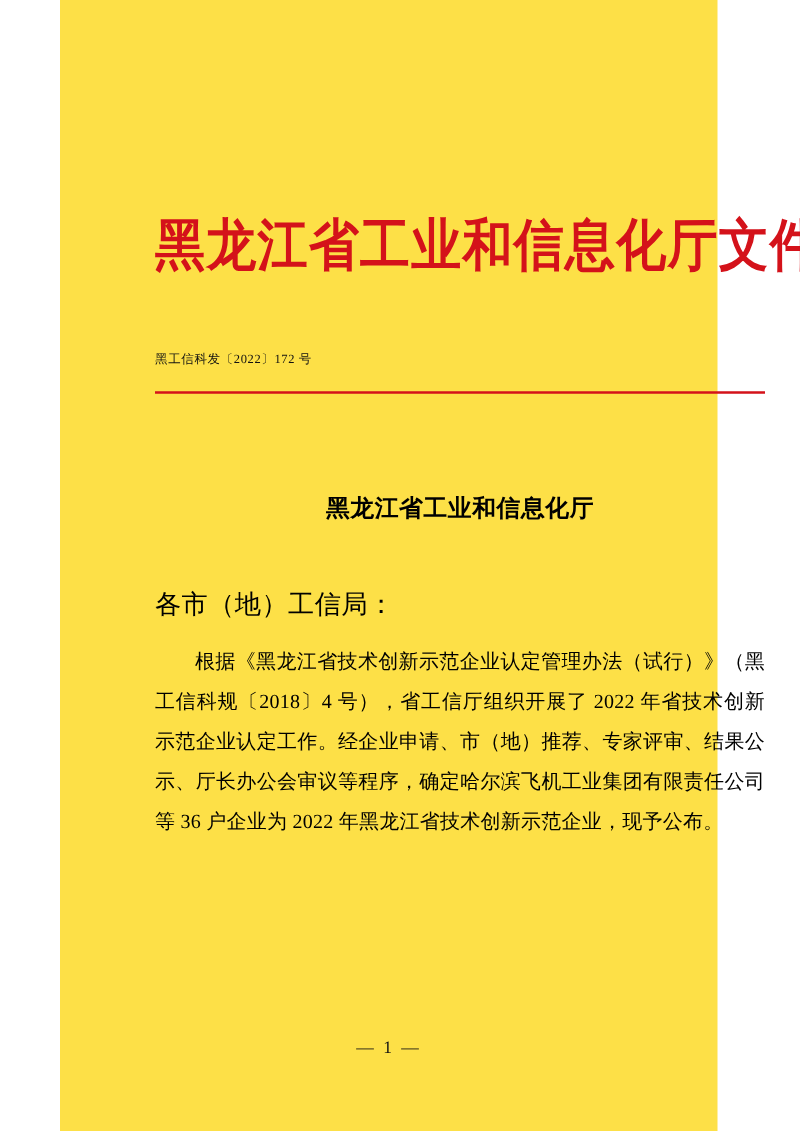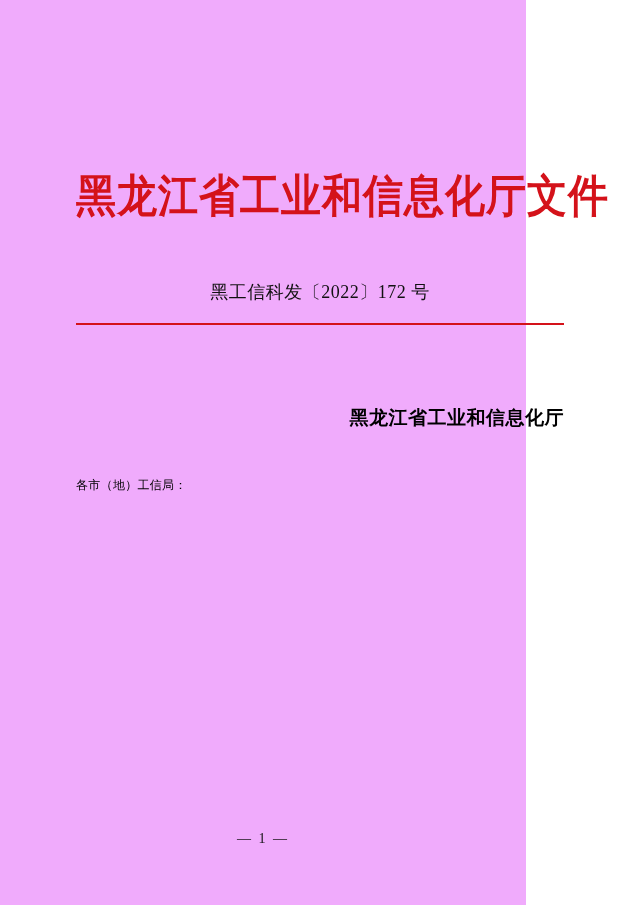--- a/index.html
+++ b/index.html
@@ -11,22 +11,23 @@
     width: 640px;
     height: 905px;
     font-family: "Liberation Serif", "DejaVu Serif", serif;
     color: #000;
     overflow: hidden;
   }
   .page {
     position: relative;
     width: 526px;
     height: 905px;
-    background: #f0abfc;
+    background: #fde047;
     box-sizing: border-box;
+    margin-left: 48px;
   }
   .doc-body {
     position: absolute;
     left: 0;
     top: 0;
     width: 640px;
     height: 905px;
     padding: 0 76px;
     box-sizing: border-box;
   }
@@ -44,53 +45,52 @@
     letter-spacing: 1px;
     line-height: 1.2;
     white-space: nowrap;
     transform: scaleY(1.12);
     transform-origin: center top;
   }
 
   
   .doc-number {
     margin-top: 62px;
-    text-align: center;
-    font-size: 18px;
+    font-size: 10px;
     letter-spacing: 0.5px;
     color: #111;
   }
 
   
   .red-rule {
     margin-top: 19px;
     height: 2px;
     background: #d4121a;
     width: 100%;
   }
 
   
   .doc-title {
     margin-top: 74px;
-    text-align: right;
+    text-align: center;
     font-weight: bold;
     font-size: 19px;
     line-height: 1.95;
     letter-spacing: 0.5px;
     color: #000;
   }
   .doc-title .tl {
     display: block;
     white-space: nowrap;
   }
 
   
   .salutation {
     margin-top: 38px;
-    font-size: 12px;
+    font-size: 21px;
     letter-spacing: 0.3px;
     line-height: 1.9;
   }
   .para {
     margin-top: 10px;
     font-size: 16px;
     line-height: 2.0;
     letter-spacing: 0.2px;
     text-align: justify;
     text-justify: inter-character;
@@ -122,17 +122,18 @@
     <div class="doc-number">黑工信科发〔2022〕172 号</div>
 
     <div class="red-rule"></div>
 
     <div class="doc-title">
       <span class="tl">黑龙江省工业和信息化厅</span>
     </div>
 
     <div class="salutation">各市（地）工信局：</div>
 
+    <div class="para">根据《黑龙江省技术创新示范企业认定管理办法（试行）》（黑工信科规〔2018〕4 号），省工信厅组织开展了 2022 年省技术创新示范企业认定工作。经企业申请、市（地）推荐、专家评审、结果公示、厅长办公会审议等程序，确定哈尔滨飞机工业集团有限责任公司等 36 户企业为 2022 年黑龙江省技术创新示范企业，现予公布。</div>
 
   </div>
 
   <div class="page-number">— 1 —</div>
 </div>
 
 </body></html>

